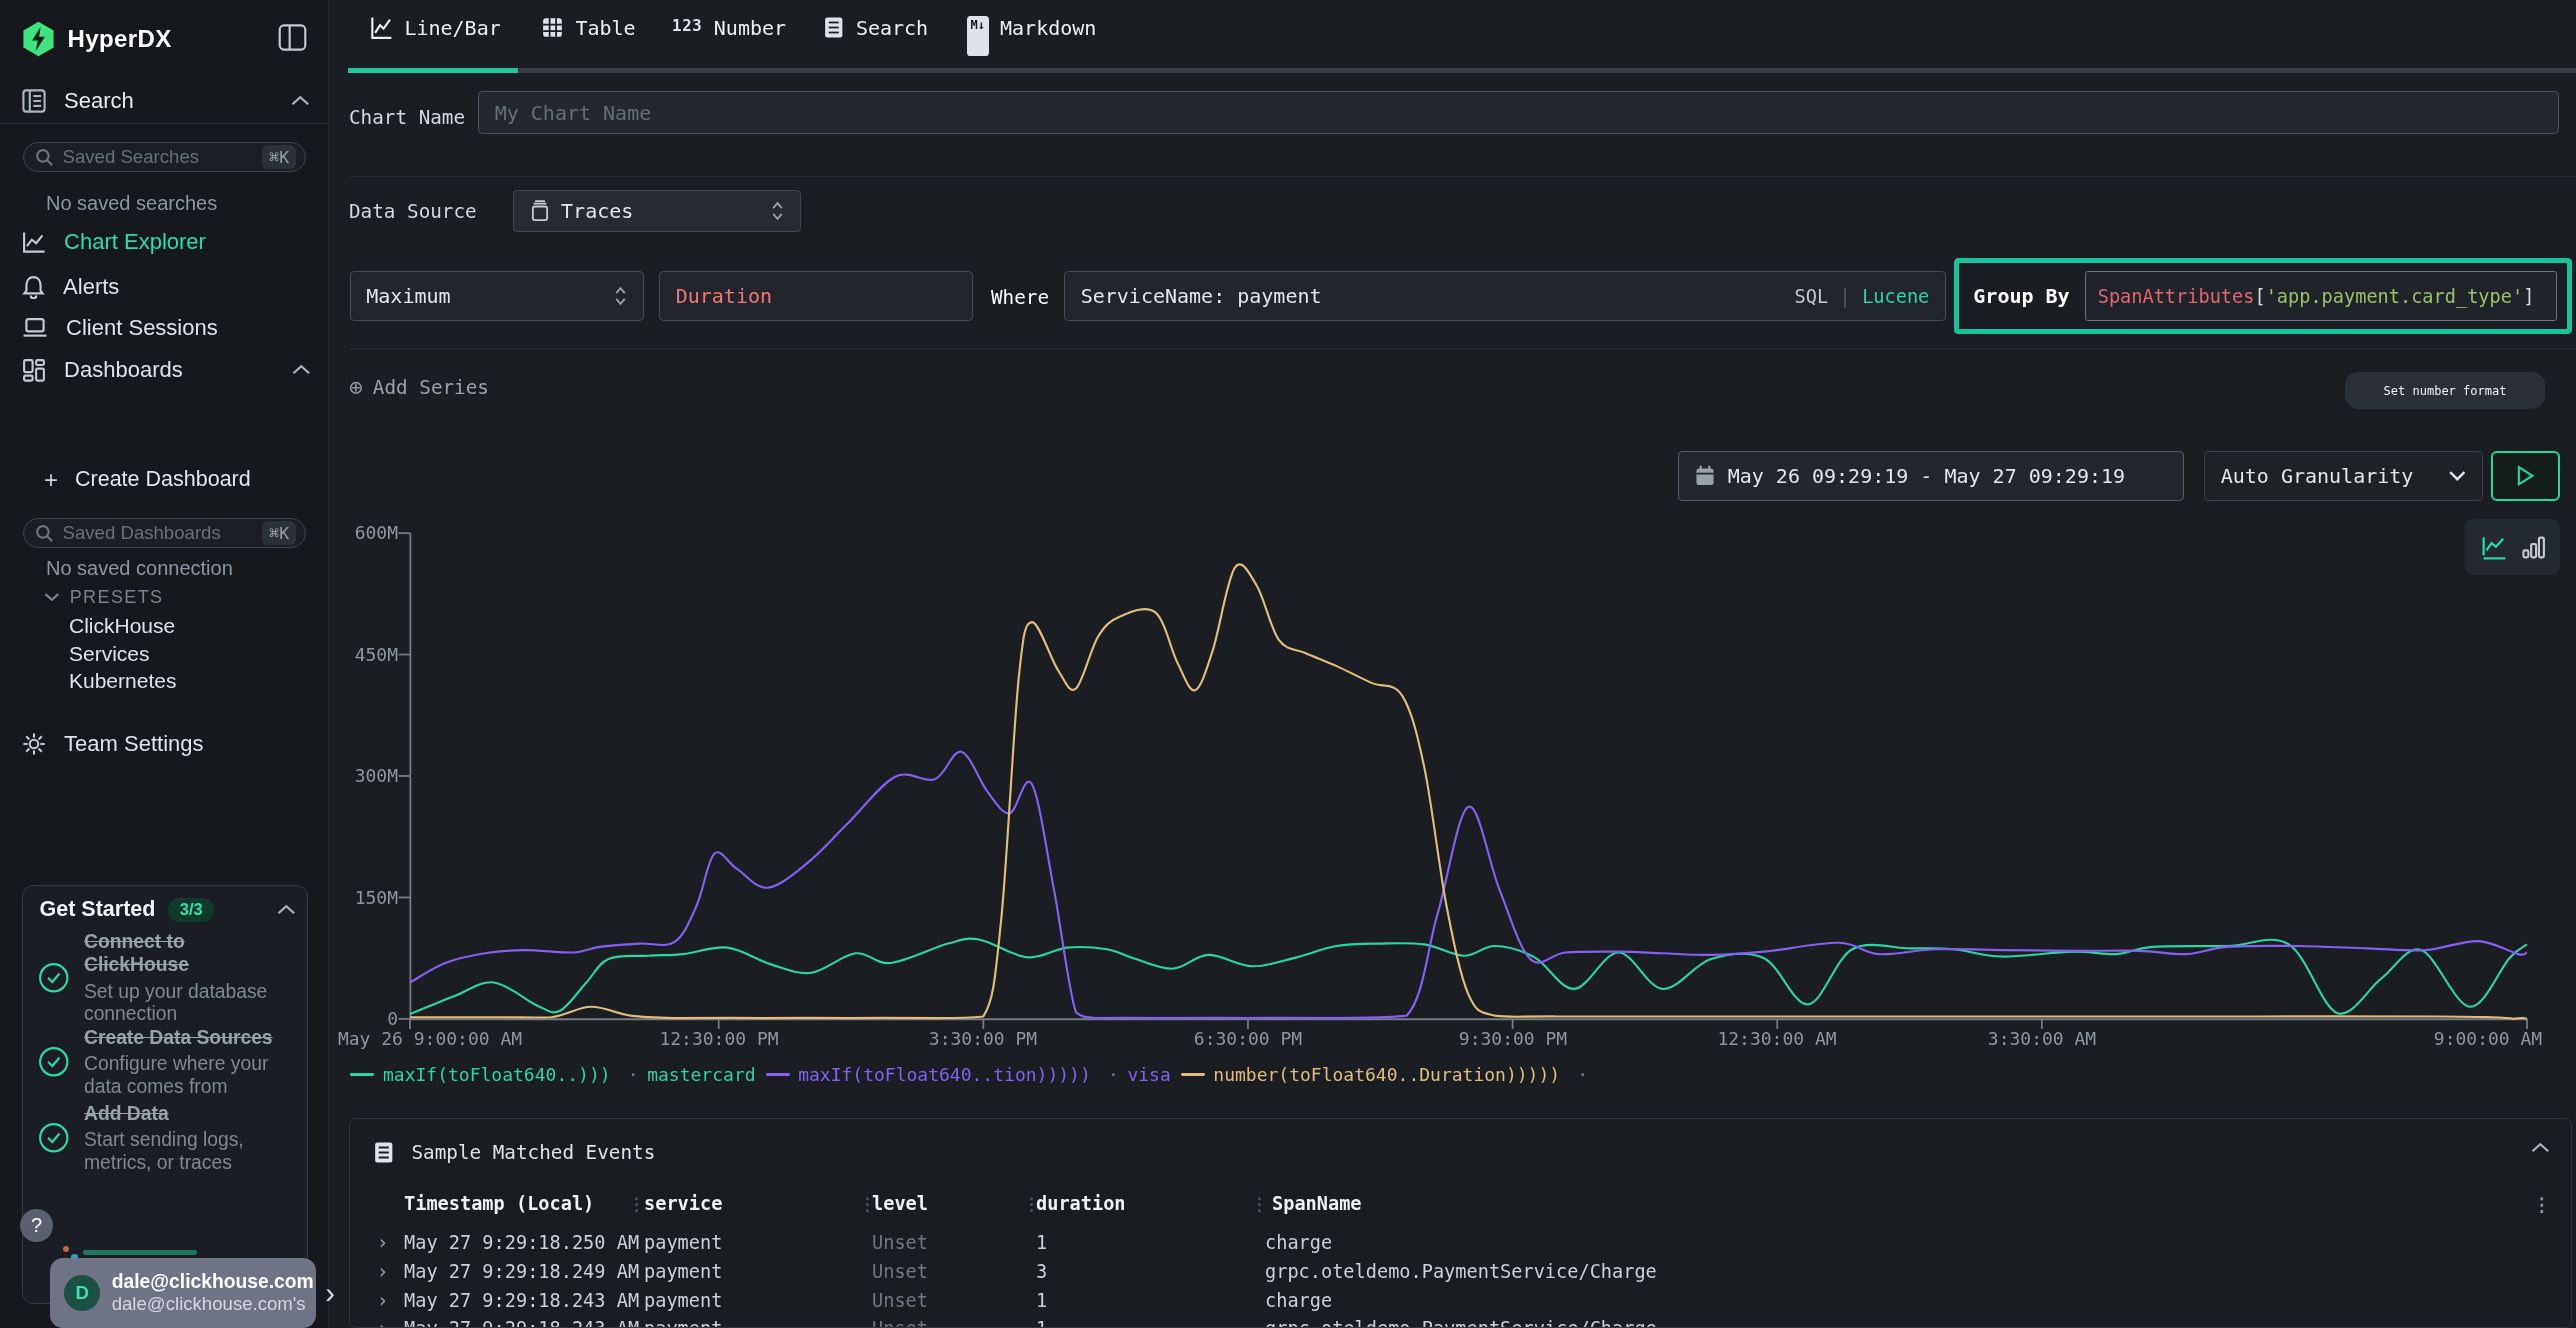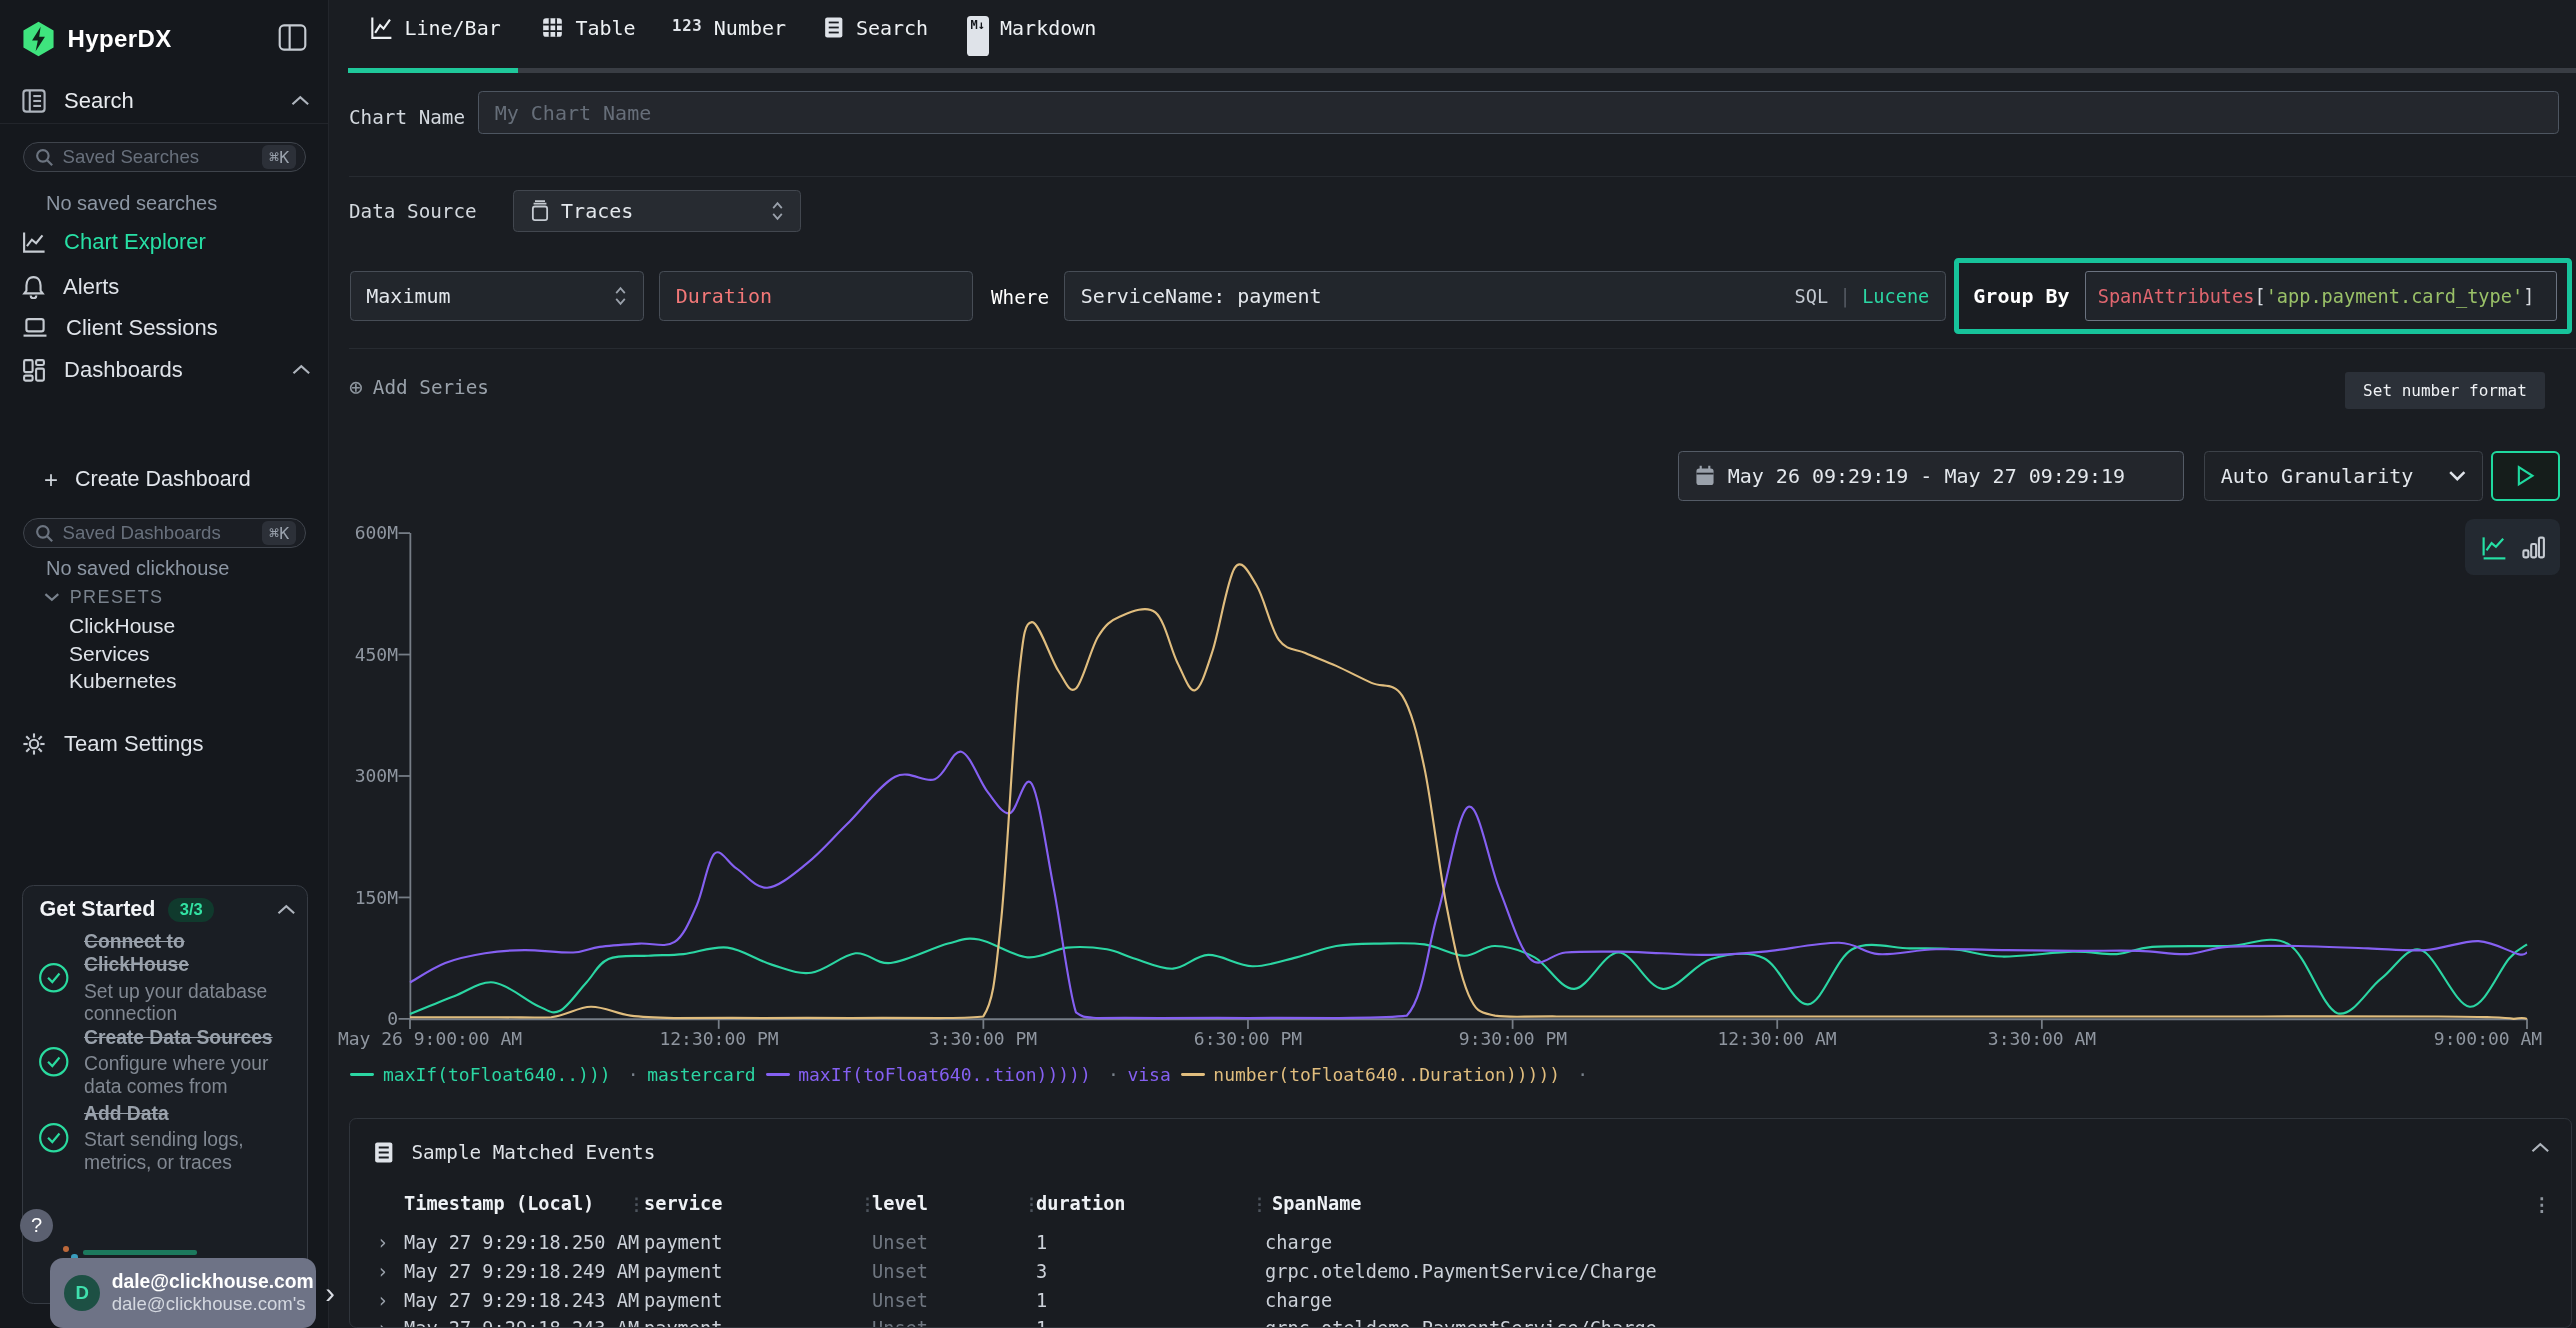--- a/index.html
+++ b/index.html
@@ -83,22 +83,22 @@
 .lang .sql{color:#c3c9d1}.lang .bar{color:#555b64}.lang .lucene{color:#2bd6a3;cursor:pointer}
 .groupby{position:absolute;left:1623px;top:258px;width:618px;height:76px;border:5px solid #17c39b;border-radius:4.3px;
   background:#1a1d22;display:flex;align-items:center;padding-left:14.3px}
 .gb-label{font-size:20px;font-weight:bold;color:#fff;white-space:nowrap}
 .gb-input{margin:0 10px 0 15.7px;height:50px;flex:1;border:1.4px solid #6b7380;border-radius:2.9px;background:#20242a;
   display:flex;align-items:center;padding:0 11.4px;font-size:18.6px;white-space:nowrap;cursor:text}
 .tok-fn{color:#e0666f}.tok-br{color:#d9dce2}.tok-str{color:#9ac168}
 .add-series{position:absolute;left:18px;top:370px;height:34px;display:flex;align-items:center;gap:10px;color:#99a1aa;
   font-size:19.3px;cursor:pointer}
 .oplus{font-size:23px;line-height:1;color:#8d959e}
-.btn-fmt{position:absolute;left:2014px;top:372px;width:200px;height:37px;background:#2b3038;border-radius:3px;
-  color:#f0f2f5;font-size:16px;display:flex;align-items:center;justify-content:center;cursor:pointer}
+.btn-fmt{position:absolute;left:2014px;top:372px;width:200px;height:37px;background:#2b3038;border-radius:13px;
+  color:#f0f2f5;font-size:12px;display:flex;align-items:center;justify-content:center;cursor:pointer}
 .date-input{left:1347px;top:451px;width:506px;height:50px;border-color:#545b66;background:#23262c;gap:13px;cursor:pointer}
 .gran-select{left:1873px;top:451px;width:279px;height:50px;border-color:#3c4148;background:#1e2126;cursor:pointer}
 .play-btn{position:absolute;left:2160px;top:451px;width:69px;height:50px;border:2.1px solid #1fd99f;border-radius:5.7px;
   background:#151d1b;display:flex;align-items:center;justify-content:center;cursor:pointer}
 .toggle-panel{position:absolute;left:2134px;top:519px;width:95px;height:56px;background:#232931;border-radius:8.6px;
   display:flex;align-items:center;justify-content:center;gap:13px}
 .ticon{cursor:pointer}
 
 #chart-svg{position:absolute;left:79px;top:533px;overflow:visible}
 #ylabels{position:absolute;left:0;top:533px;width:67px;height:486px}
@@ -227,21 +227,21 @@
     <div class="pill" style="top:518px">
       <span>
         <svg width="18.6" height="18.6" viewBox="0 0 26 26">
             <circle cx="11" cy="11" r="8" fill="none" stroke="#6c7480" stroke-width="3"></circle>
             <line x1="17" y1="17" x2="24" y2="24" stroke="#6c7480" stroke-width="3"></line>
           </svg>
       </span>
       <span class="ph">Saved Dashboards</span>
       <span class="kbd">⌘K</span>
     </div>
-    <div class="sb-note" style="top:557px">No saved clickhouse</div>
+    <div class="sb-note" style="top:557px">No saved connection</div>
 
     <div class="presets-head">
       <span>
         <svg width="15.7" height="10" viewBox="0 0 22 14">
             <polyline points="2,3 11,11 20,3" fill="none" stroke="#79828d" stroke-width="3"></polyline>
           </svg>
       </span>
       <span>PRESETS</span>
     </div>
     <div class="preset-item" style="top:611px">ClickHouse</div>

